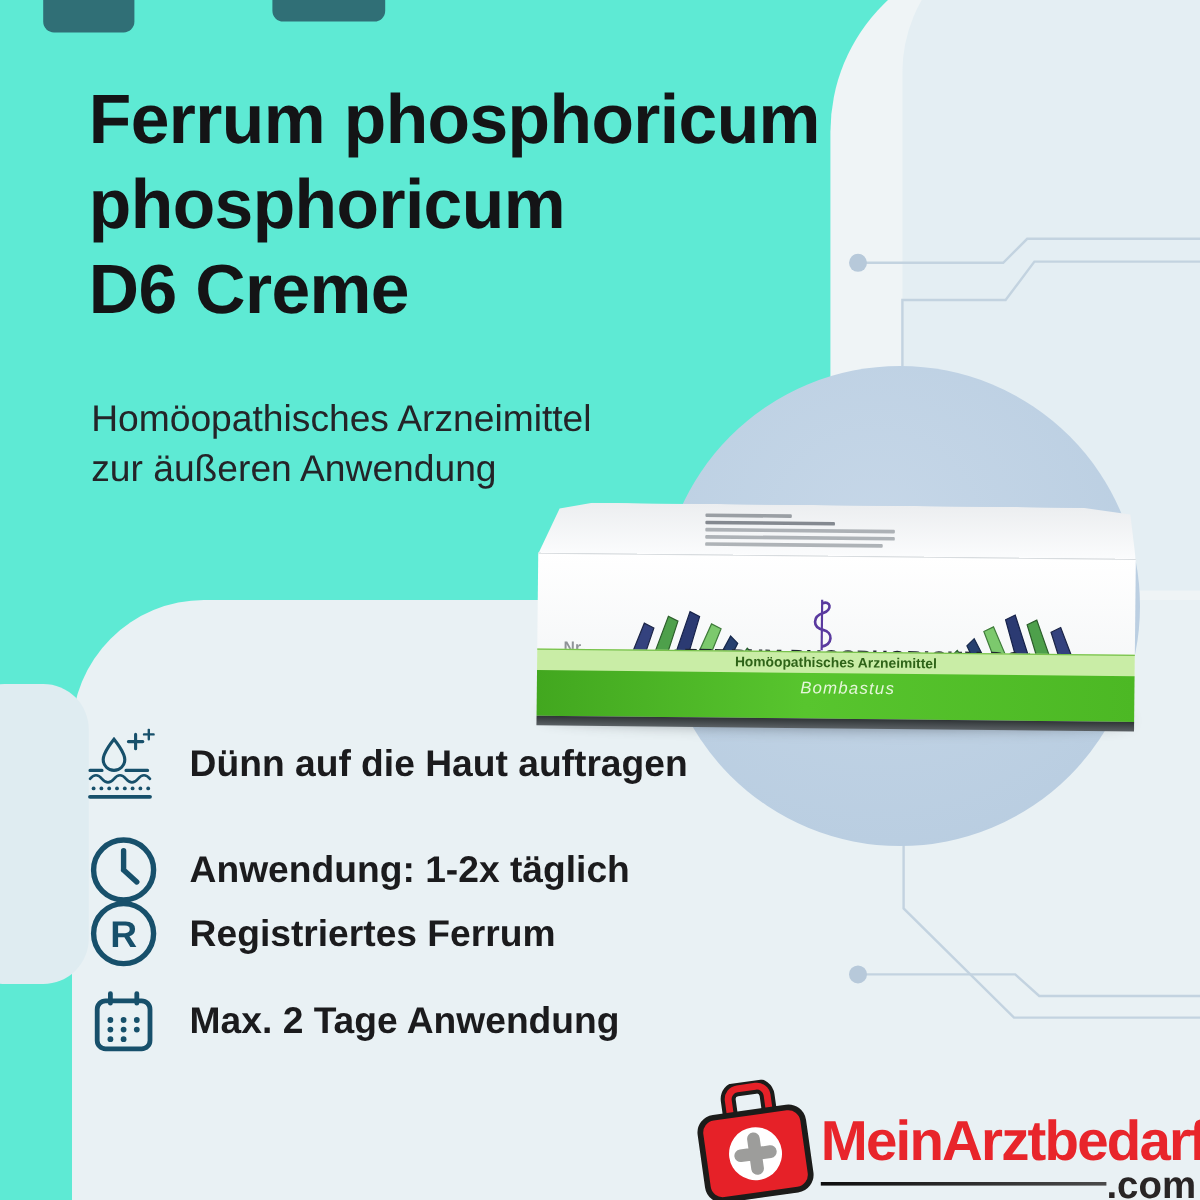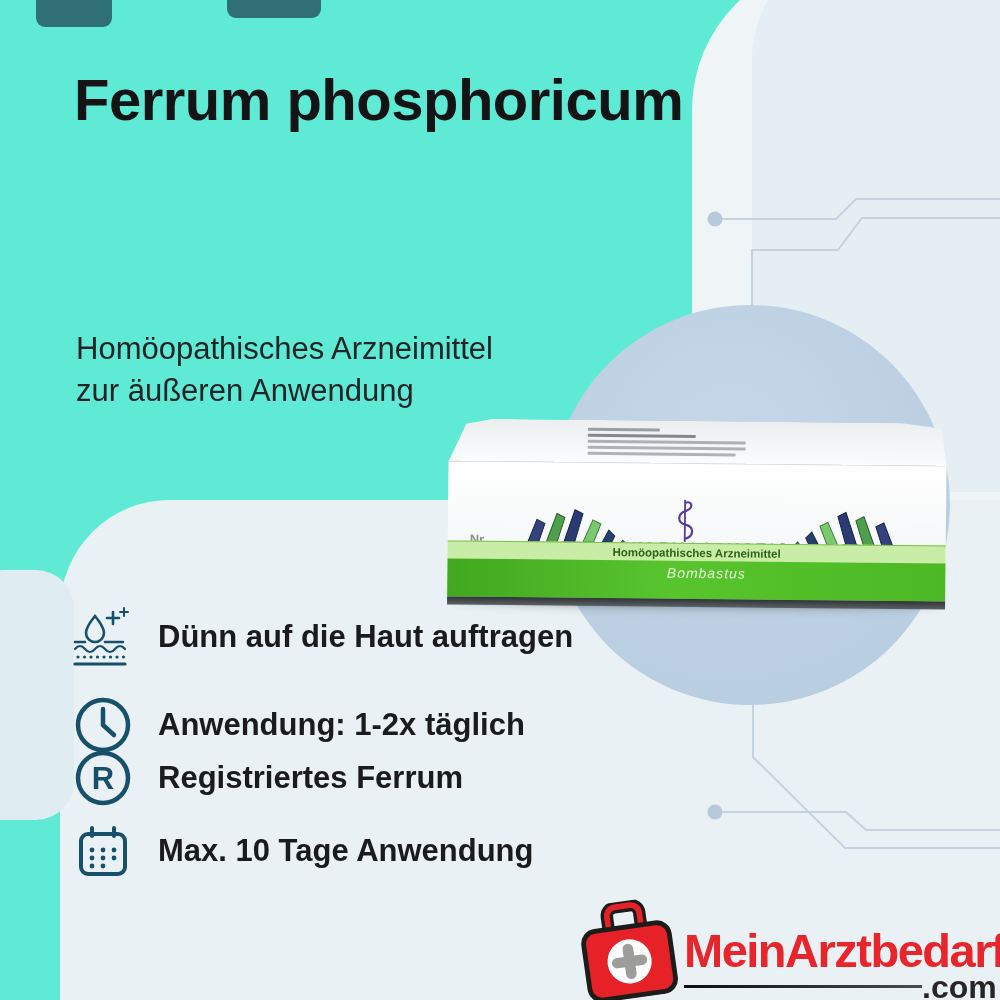--- a/index.html
+++ b/index.html
@@ -87,20 +87,22 @@
     <circle cx="715" cy="219" r="7.5" fill="#b7c9da" stroke="none"></circle>
     <circle cx="715" cy="812" r="7.5" fill="#b7c9da" stroke="none"></circle>
   </svg>
 
   <div class="bg-circle"></div>
   <div class="teal-sq one"></div>
   <div class="teal-sq two"></div>
 
   <div class="title">
     <div>Ferrum phosphoricum</div>
+    <div>phosphoricum</div>
+    <div>D6 Creme</div>
   </div>
   <div class="subtitle">
     <div>Homöopathisches Arzneimittel</div>
     <div>zur äußeren Anwendung</div>
   </div>
 
   <div class="box-shadow-strip"></div>
   <div class="pbox">
     <div class="topface">
       <div class="fineprint">
@@ -205,21 +207,21 @@
             <circle cx="30" cy="29" r="2.4"></circle>
             <circle cx="41" cy="29" r="2.4"></circle>
           <circle cx="19" cy="37" r="2.4"></circle>
             <circle cx="30" cy="37" r="2.4"></circle>
             <circle cx="41" cy="37" r="2.4"></circle>
           <circle cx="19" cy="45" r="2.4"></circle>
             <circle cx="30" cy="45" r="2.4"></circle>
         </g>
       </svg>
     </div>
-    <div class="lbl">Max. 10 Tage Anwendung</div>
+    <div class="lbl">Max. 2 Tage Anwendung</div>
   </div>
 
   <div class="footer-logo">
     <svg class="case" width="96" height="98" viewBox="0 0 100 102">
       <rect x="33" y="5" width="34" height="30" rx="9" fill="none" stroke="#1c1c1a" stroke-width="13"></rect>
       <rect x="33" y="5" width="34" height="30" rx="9" fill="none" stroke="#e62128" stroke-width="6"></rect>
       <rect x="5" y="27" width="90" height="72" rx="13" fill="#e62128" stroke="#1c1c1a" stroke-width="5"></rect>
       <circle cx="50" cy="63" r="23" fill="#ffffff"></circle>
       <path d="M50,50 v26 M37,63 h26" stroke="#9d9d9b" stroke-width="11" stroke-linecap="round"></path>
     </svg>

